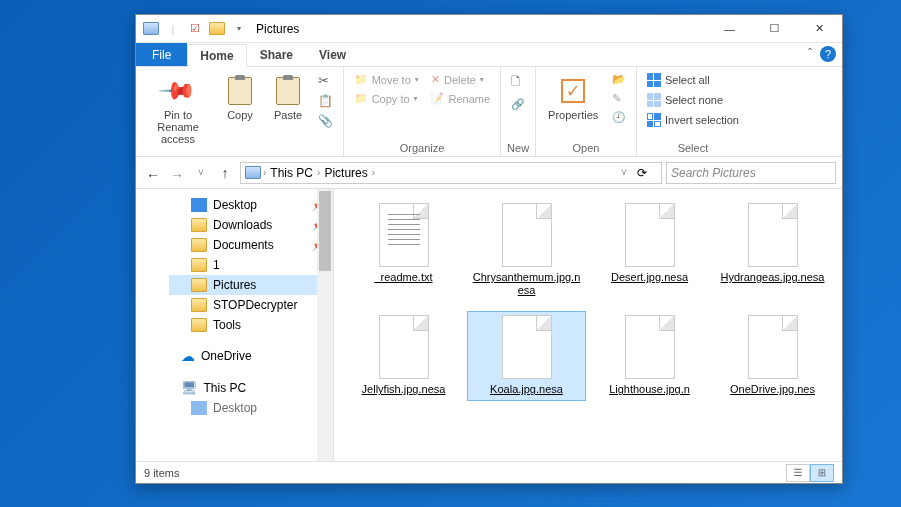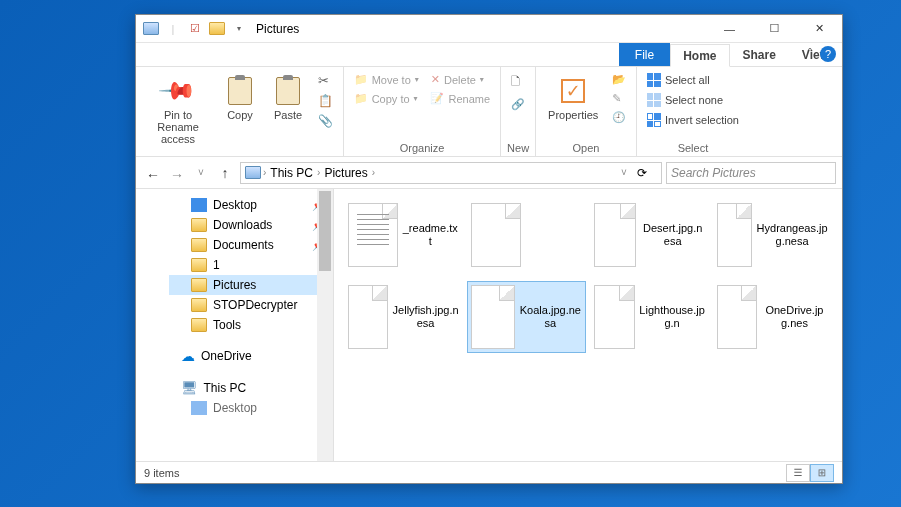--- a/index.html
+++ b/index.html
@@ -5,21 +5,21 @@
 * { box-sizing: border-box; margin: 0; padding: 0; font-family: "Segoe UI", Tahoma, sans-serif; }
 body { background: linear-gradient(135deg, #0a5fb8, #1976d2); width: 901px; height: 507px; overflow: hidden; position: relative; }
 .window { position: absolute; left: 135px; top: 14px; width: 708px; height: 470px; background: #fff; border: 1px solid #888; box-shadow: 0 4px 16px rgba(0,0,0,0.3); display: flex; flex-direction: column; }
 .titlebar { height: 28px; display: flex; align-items: center; border-bottom: 1px solid #e5e5e5; }
 .titlebar-icons { display: flex; align-items: center; padding-left: 6px; gap: 4px; }
 .qat-icon { width: 18px; height: 18px; display: flex; align-items: center; justify-content: center; font-size: 11px; }
 .folder-small { width: 16px; height: 13px; background: linear-gradient(#ffe9a6, #f0c14b); border: 1px solid #d4a437; border-radius: 1px; }
 .title-text { font-size: 12px; padding-left: 8px; color: #000; }
 .title-spacer { flex: 1; }
 .win-btn { width: 45px; height: 28px; display: flex; align-items: center; justify-content: center; color: #333; font-size: 11px; cursor: default; }
-.ribbon-tabs { height: 24px; display: flex; align-items: flex-end; border-bottom: 1px solid #e1e1e1; position: relative; justify-content: flex-end; }
+.ribbon-tabs { height: 24px; display: flex; align-items: flex-end; border-bottom: 1px solid #e1e1e1; position: relative; }
 .file-tab { background: #1976d2; color: #fff; padding: 4px 16px; font-size: 12px; height: 100%; display: flex; align-items: center; }
 .tab { padding: 4px 12px; font-size: 12px; color: #444; cursor: default; border: 1px solid transparent; border-bottom: none; height: 100%; display: flex; align-items: center; font-weight: bold; }
 .tab.active { border-color: #e1e1e1; background: #fff; border-bottom: 1px solid #fff; margin-bottom: -1px; }
 .ribbon-right { position: absolute; right: 6px; top: 3px; display: flex; gap: 8px; align-items: center; }
 .help-icon { width: 16px; height: 16px; border-radius: 50%; background: #1976d2; color: #fff; font-size: 11px; display: flex; align-items: center; justify-content: center; }
 .ribbon-body { height: 90px; background: #fff; display: flex; border-bottom: 1px solid #e1e1e1; }
 .ribbon-group { display: flex; flex-direction: column; justify-content: space-between; border-right: 1px solid #e1e1e1; padding: 4px 6px 2px; }
 .ribbon-group-content { display: flex; align-items: flex-start; gap: 4px; flex: 1; }
 .ribbon-group-label { font-size: 11px; color: #666; text-align: center; padding-top: 2px; }
 .big-btn { display: flex; flex-direction: column; align-items: center; justify-content: flex-start; padding: 4px 6px; font-size: 11px; text-align: center; color: #444; gap: 2px; cursor: default; min-width: 40px; }
@@ -49,21 +49,21 @@
 .nav-pane { width: 165px; border-right: 1px solid #e1e1e1; overflow-y: auto; padding: 6px 0; position: relative; }
 .nav-item { display: flex; align-items: center; gap: 6px; padding: 3px 8px 3px 22px; font-size: 12px; color: #000; cursor: default; position: relative; }
 .nav-item.selected { background: #cde8ff; }
 .nav-item .pin-small { color: #999; font-size: 10px; margin-left: auto; }
 .nav-icon { width: 16px; height: 14px; flex-shrink: 0; }
 .nav-folder { background: linear-gradient(#ffe9a6, #f0c14b); border: 1px solid #d4a437; border-radius: 1px; }
 .nav-onedrive { color: #0078d4; font-size: 14px; }
 .nav-pc { color: #5b8db8; font-size: 13px; }
 .nav-group-gap { height: 10px; }
 .file-grid { flex: 1; overflow-y: auto; padding: 10px; display: grid; grid-template-columns: repeat(4, 1fr); gap: 10px 4px; align-content: start; }
-.file-item { display: flex; flex-direction: row; align-items: center; gap: 4px; padding: 4px; cursor: default; }
+.file-item { display: flex; flex-direction: column; align-items: center; gap: 4px; padding: 4px; cursor: default; text-decoration: underline; }
 .file-item.selected { background: #cde8ff; border: 1px solid #7ab8e8; padding: 3px; }
 .file-page { width: 50px; height: 64px; background: #fff; border: 1px solid #ccc; position: relative; }
 .file-page::before { content: ""; position: absolute; top: 0; right: 0; width: 14px; height: 14px; background: linear-gradient(135deg, #fff 50%, #e5e5e5 50%); border-left: 1px solid #ccc; border-bottom: 1px solid #ccc; }
 .file-page.txt::after { content: ""; position: absolute; top: 10px; left: 8px; right: 8px; height: 34px; background: repeating-linear-gradient(#999 0, #999 1px, transparent 1px, transparent 5px); }
 .file-label { font-size: 11px; text-align: center; color: #000; max-width: 130px; word-break: break-all; line-height: 1.2; }
 .statusbar { height: 22px; border-top: 1px solid #e1e1e1; display: flex; align-items: center; padding: 0 8px; font-size: 11px; color: #444; }
 .statusbar-right { margin-left: auto; display: flex; gap: 0; }
 .view-btn { width: 24px; height: 18px; border: 1px solid #ccc; display: flex; align-items: center; justify-content: center; font-size: 10px; color: #666; }
 .view-btn.active { background: #cde8ff; border-color: #7ab8e8; }
 .scrollbar-fake { position: absolute; right: 0; top: 0; bottom: 0; width: 16px; background: #f0f0f0; }
@@ -321,20 +321,21 @@
           <div class="scrollbar-thumb"></div>
         </div>
     </div>
     <div class="file-grid">
       <div class="file-item">
           <div class="file-page txt"></div>
           <div class="file-label">_readme.txt</div>
         </div>
       <div class="file-item">
           <div class="file-page"></div>
+          <div class="file-label">Chrysanthemum.jpg.nesa</div>
         </div>
       <div class="file-item">
           <div class="file-page"></div>
           <div class="file-label">Desert.jpg.nesa</div>
         </div>
       <div class="file-item">
           <div class="file-page"></div>
           <div class="file-label">Hydrangeas.jpg.nesa</div>
         </div>
       <div class="file-item">

